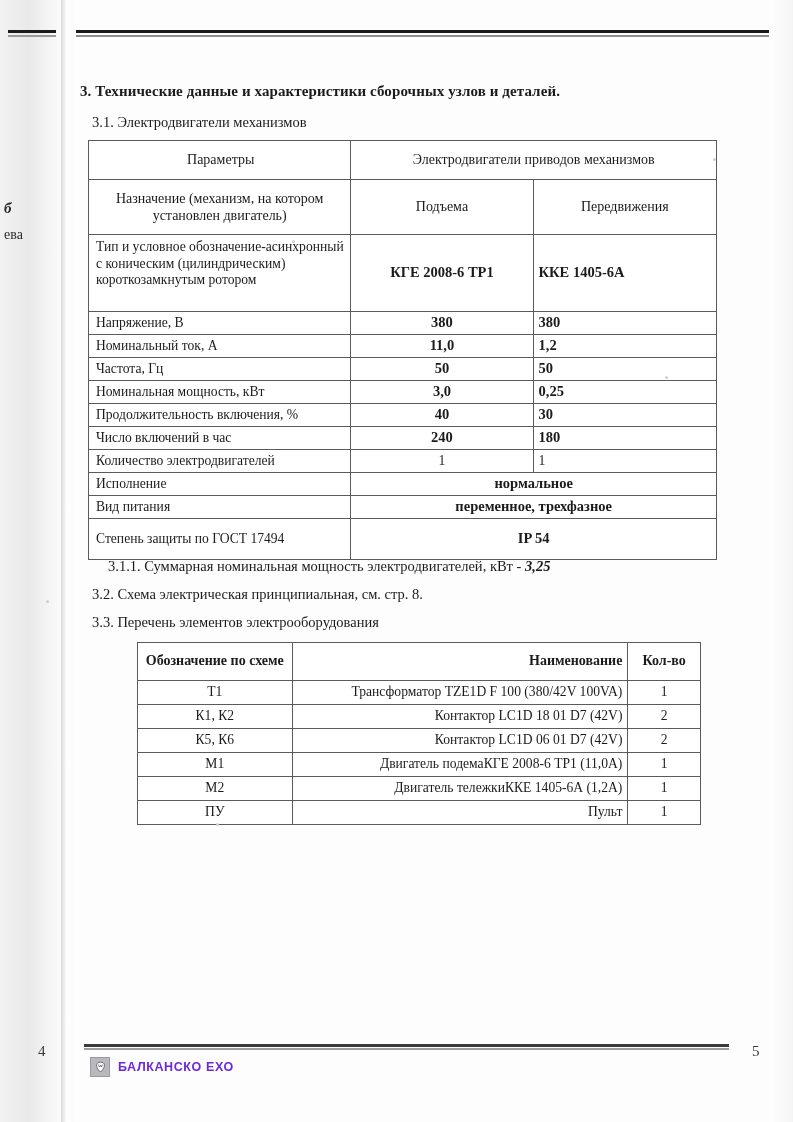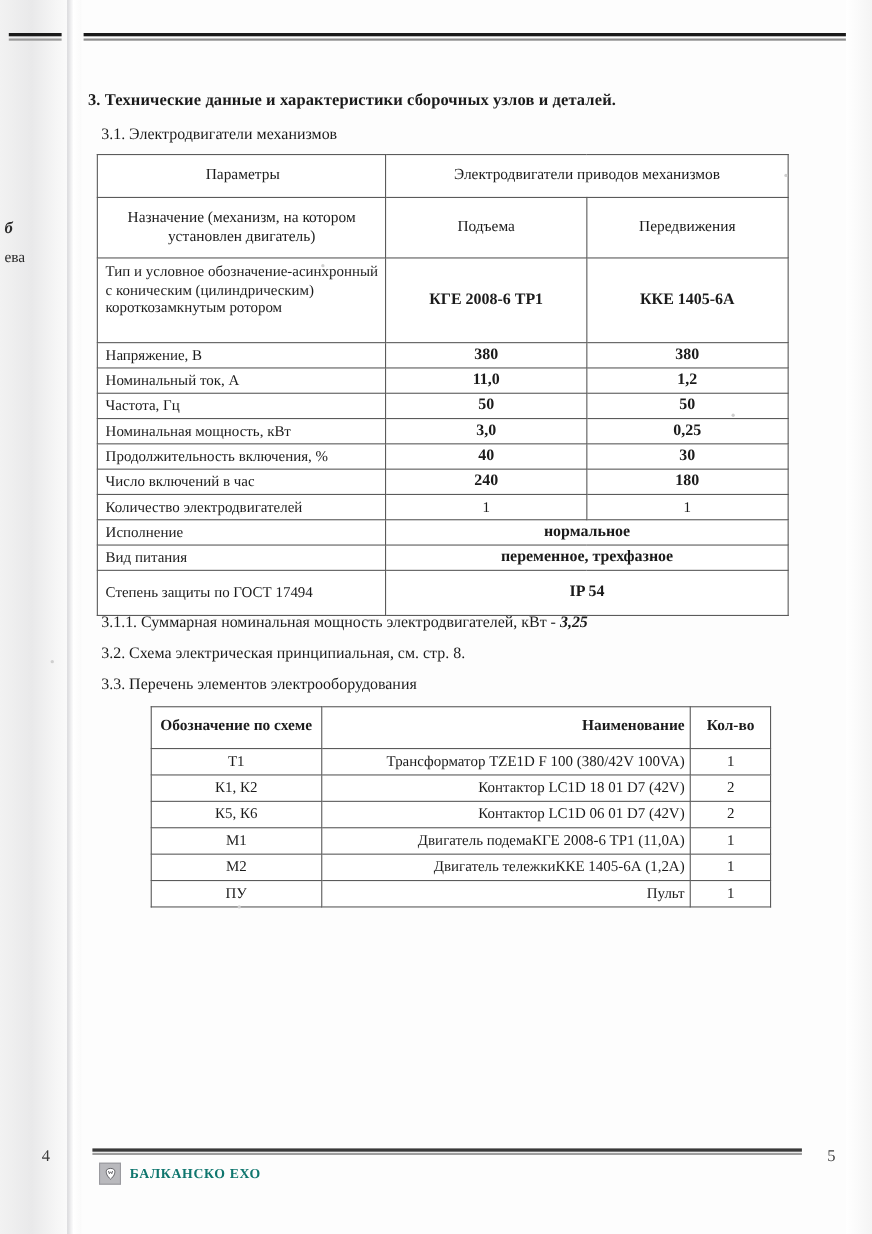--- a/index.html
+++ b/index.html
@@ -106,21 +106,21 @@
     top: 83px;
     font-size: 15px;
     font-weight: bold;
     letter-spacing: 0.1px;
   }
   .sub-label {
     position: absolute;
     font-size: 14.5px;
   }
   .sub-311 { left: 92px; top: 114px; }
-  .sub-3-1-1 { left: 92px; top: 558px; }
+  .sub-3-1-1 { left: 108px; top: 558px; }
   .sub-3-2 { left: 92px; top: 586px; }
   .sub-3-3 { left: 92px; top: 614px; }
   .bold-ital {
     font-weight: bold;
     font-style: italic;
   }
 
   
   table {
     border-collapse: collapse;
@@ -138,21 +138,21 @@
 
   
   #motors-table {
     left: 88px;
     top: 140px;
     width: 629px;
   }
   #motors-table td { height: 18px; }
   #motors-table .c-param { width: 253px; text-align: left; padding-left: 7px; }
   #motors-table .c-v1 { width: 189px; text-align: center; }
-  #motors-table .c-v2 { width: 185px; text-align: center; }
+  #motors-table .c-v2 { width: 185px; text-align: left; }
   #motors-table .hdr { text-align: center; height: 34px; font-size: 14px; }
   #motors-table .hdr-param { text-align: center; border-radius: 11px; }
   #motors-table .purpose td { height: 50px; text-align: center; font-size: 14px; }
   #motors-table .purpose .c-param { text-align: center; padding: 2px 14px; }
   #motors-table .typerow td { height: 70px; }
   #motors-table .typerow .c-param { text-align: left; vertical-align: top; padding-top: 4px; }
   #motors-table .typerow .c-v1,
   #motors-table .typerow .c-v2 { font-weight: bold; font-size: 14.5px; }
   #motors-table .val { font-weight: bold; font-size: 14.5px; }
   #motors-table .tall td { height: 36px; }
@@ -189,25 +189,25 @@
     gap: 8px;
   }
   .logo-mark {
     width: 18px; height: 18px;
     background: #b9b9bd;
     border: 1px solid #9a9a9f;
     display: flex; align-items: center; justify-content: center;
   }
   .logo-mark svg { display: block; }
   .footer-brand {
-    font-family: Liberation Serif, serif;
+    font-family: Liberation Sans, sans-serif;
     font-weight: bold;
     font-size: 12.5px;
     letter-spacing: 0.6px;
-    color: #0f766e;
+    color: #6d28d9;
   }
   .folio {
     position: absolute;
     font-size: 15px;
     color: #3a3a3a;
     font-family: "Liberation Serif", serif;
   }
   .folio-left  { left: 38px; top: 1043px; }
   .folio-right { left: 752px; top: 1043px; }
 

